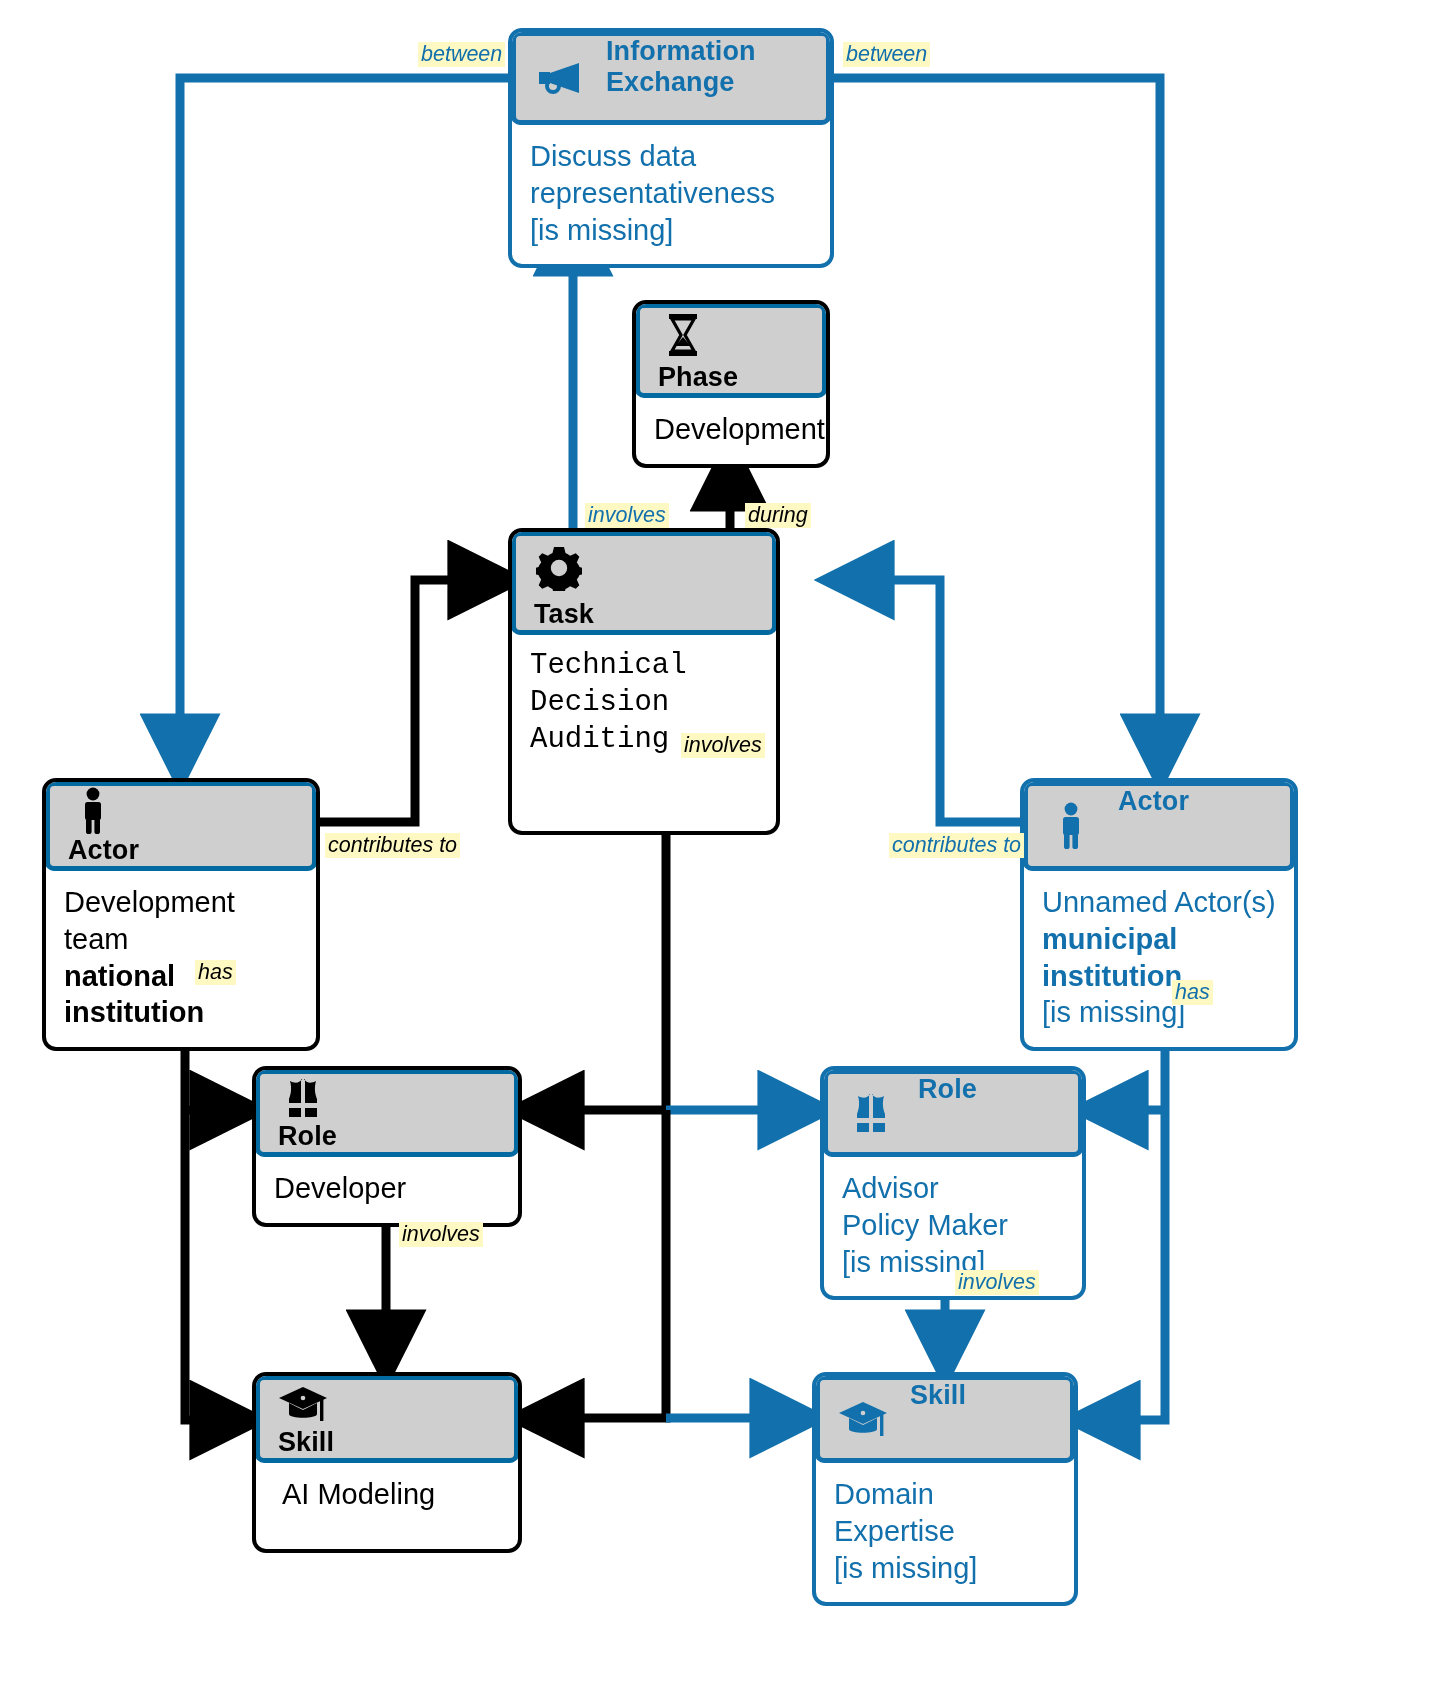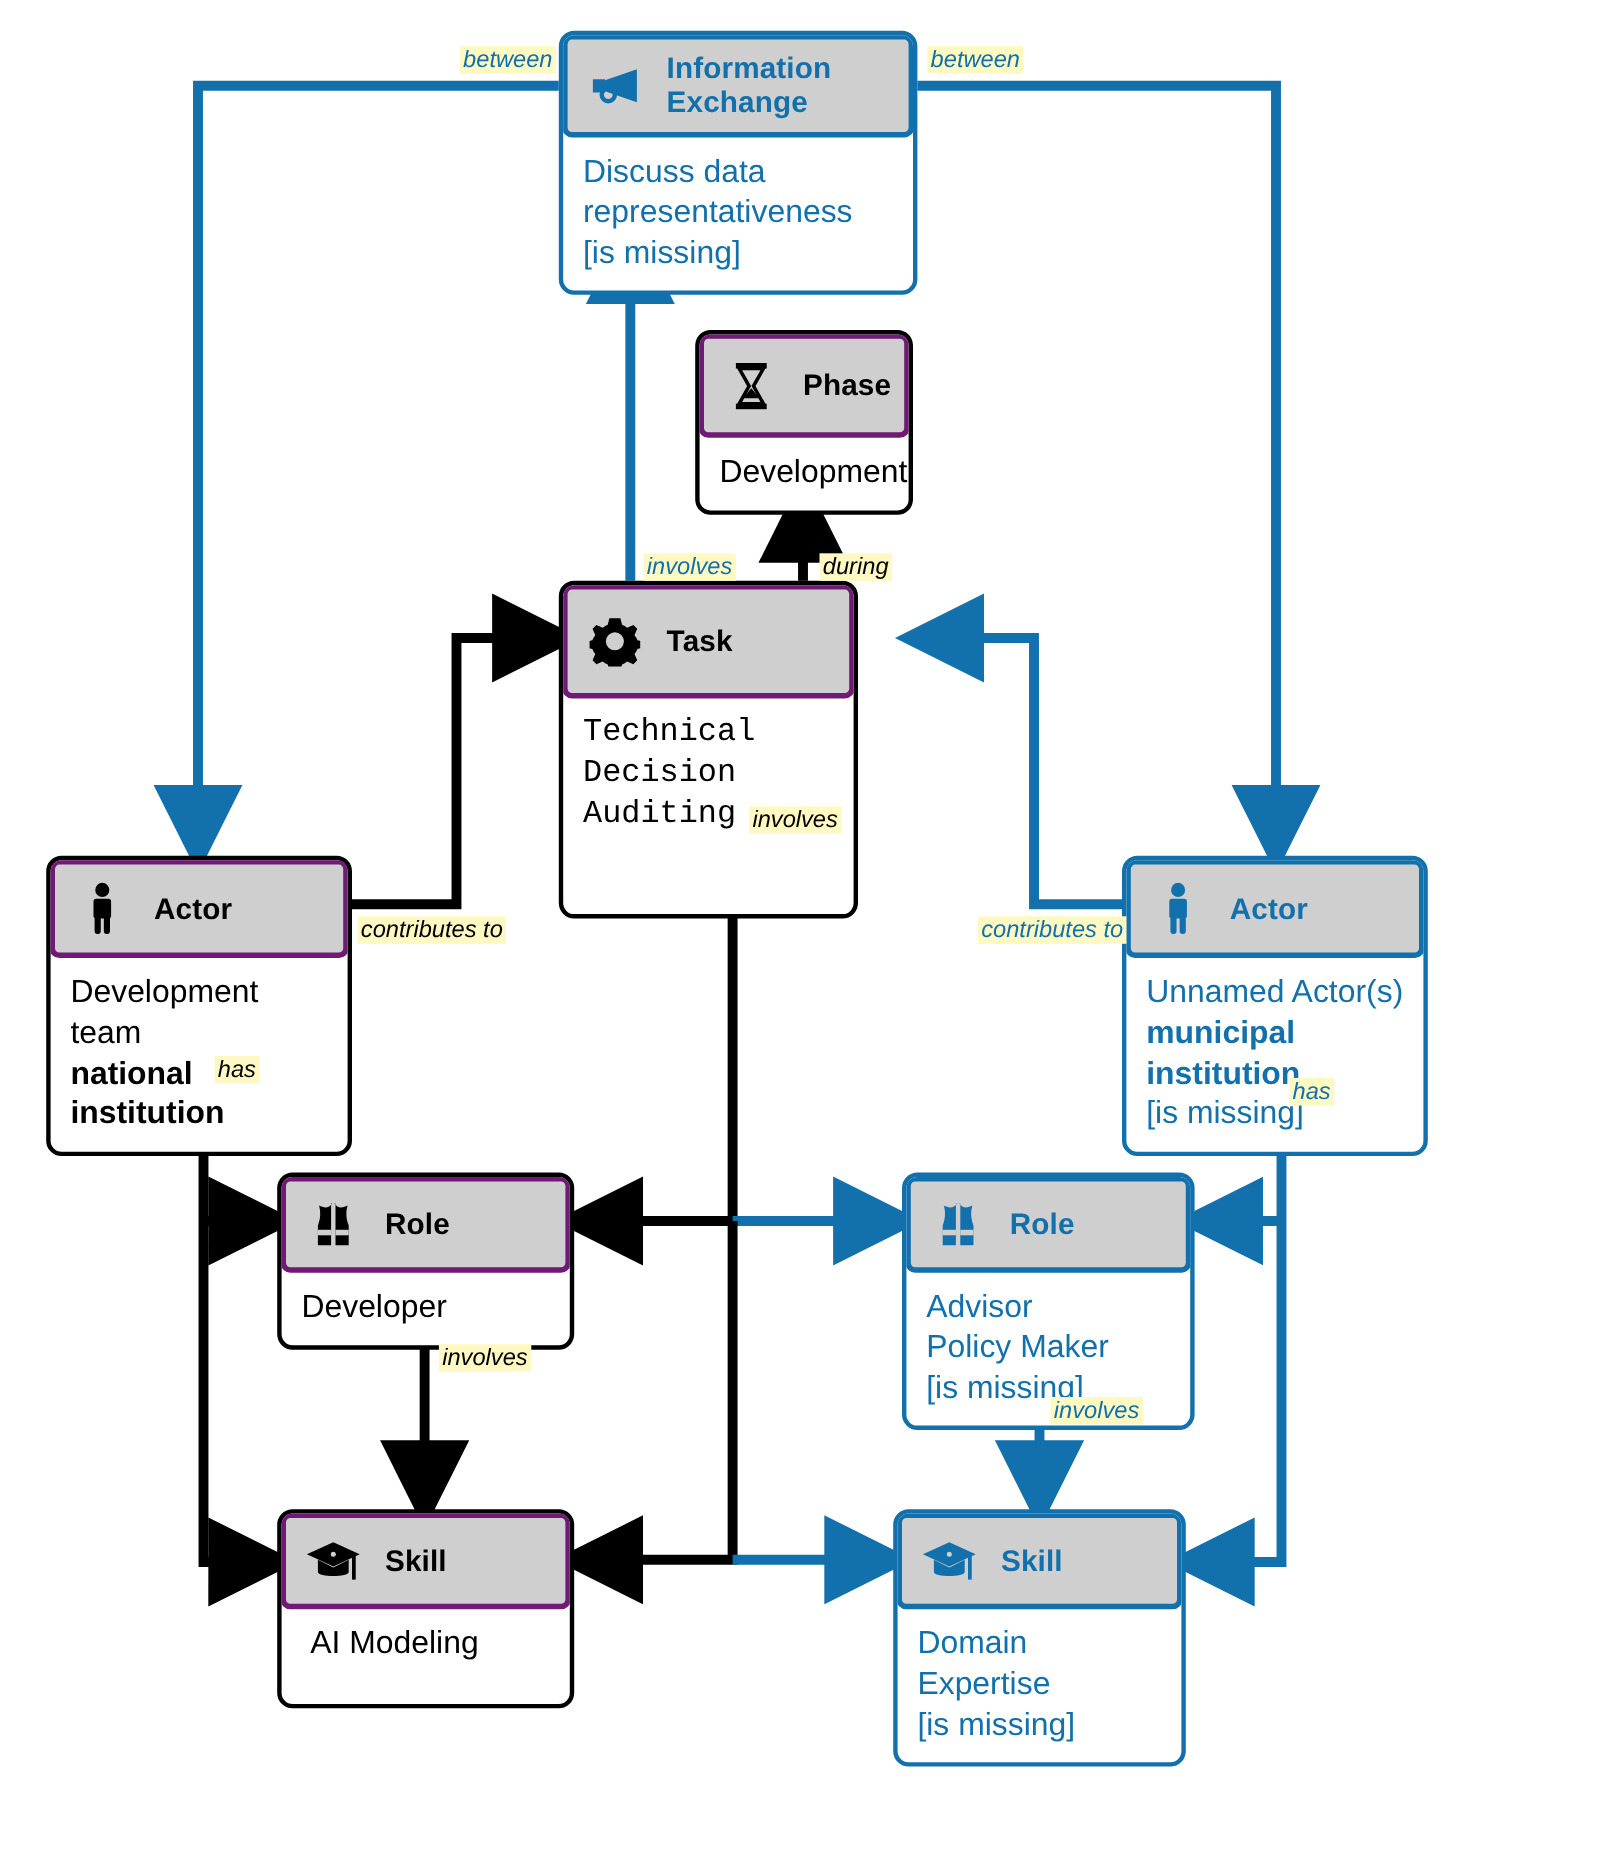--- a/index.html
+++ b/index.html
@@ -17,26 +17,26 @@
     border-radius:14px;
     background:#ffffff;
     overflow:hidden;
   }
   .node.black .card{border:4px solid #000000;}
   .node.blue  .card{border:4px solid #1270AC;}
 
   .node .hdr{
     box-sizing:border-box;
     background:#cfcfcf;
-    display:flex;align-items:center;
+    display:flex;
     border-radius:9px;
     position:relative;
     margin:-1px;
   }
-  .node.black .hdr{border:5px solid #701a75;color:#000;}
+  .node.black .hdr{border:5px solid #0369a1;color:#000;flex-direction:column;}
   .node.blue  .hdr{border:5px solid #1270AC;color:#1270AC;}
 
   .node .hdr .ico{
     width:58px;min-width:58px;height:100%;
     display:flex;align-items:center;justify-content:center;
     margin-left:14px;
   }
   .node .hdr .ttl{
     font-weight:bold;font-size:27px;letter-spacing:.1px;
     margin-left:18px;

